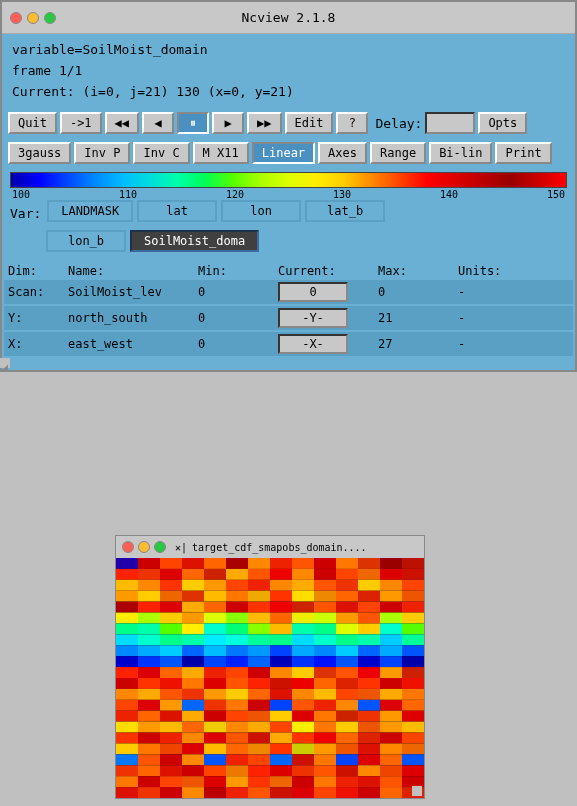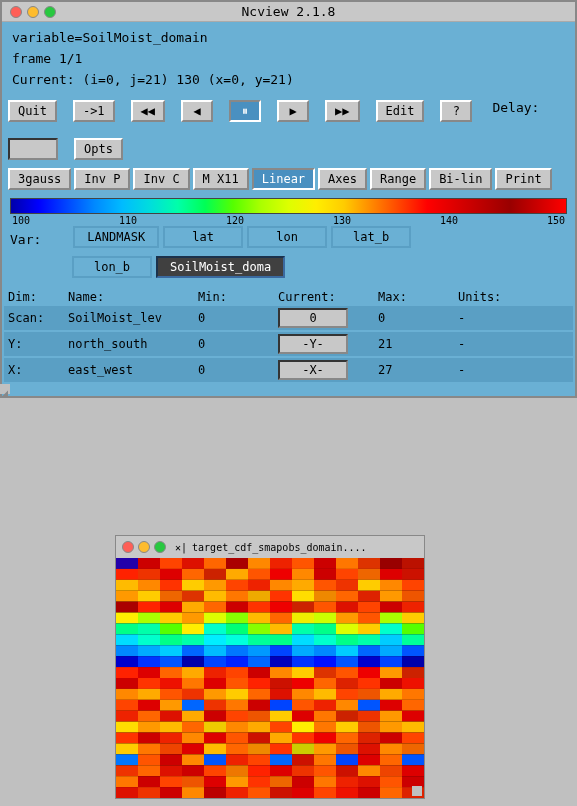--- a/index.html
+++ b/index.html
@@ -19,21 +19,21 @@
       border: 2px solid #888;
       position: absolute;
       top: 0; left: 0;
     }
 
     .title-bar {
       background: #c8c8c8;
       display: flex;
       align-items: center;
       justify-content: center;
-      height: 20px;
+      height: 32px;
       border-bottom: 1px solid #aaa;
       position: relative;
     }
     .window-controls {
       position: absolute;
       left: 8px;
       display: flex;
       gap: 5px;
       align-items: center;
     }
@@ -63,23 +63,23 @@
     .info-section {
       background: #6ab0d4;
       padding: 6px 10px;
       line-height: 1.6;
       color: #000;
     }
 
     .toolbar {
       background: #6ab0d4;
       display: flex;
-      align-items: flex-start;
+      align-items: center;
       padding: 4px 6px;
-      gap: 16px;
+      gap: 3px;
       flex-wrap: wrap;
     }
 
     .btn {
       background: #c8c8c8;
       border: 2px solid;
       border-color: #fff #888 #888 #fff;
       padding: 2px 8px;
       font-size: 12px;
       cursor: pointer;
@@ -162,21 +162,20 @@
     .vars-section {
       background: #6ab0d4;
       padding: 4px 8px;
     }
 
     .vars-row {
       display: flex;
       gap: 4px;
       margin-bottom: 4px;
       flex-wrap: wrap;
-      margin-left: 26px;
     }
 
     .var-btn {
       background: #6ab0d4;
       border: 2px solid #5a9fc4;
       padding: 2px 12px;
       font-size: 12px;
       cursor: pointer;
       color: #000;
       font-family: monospace;

